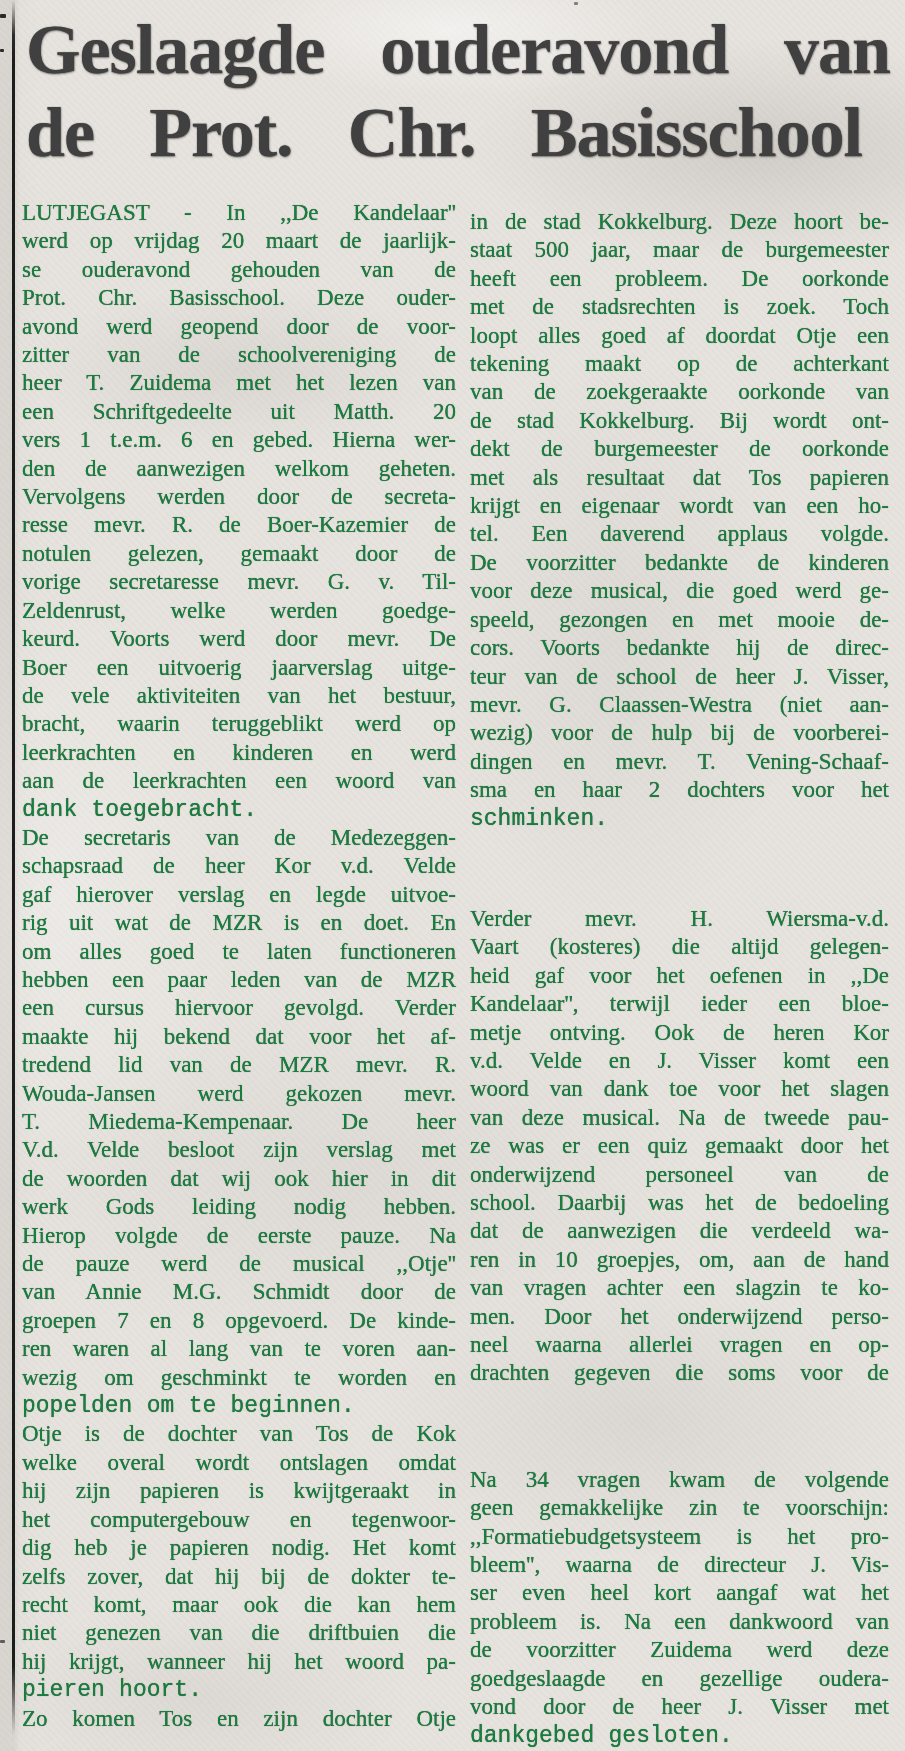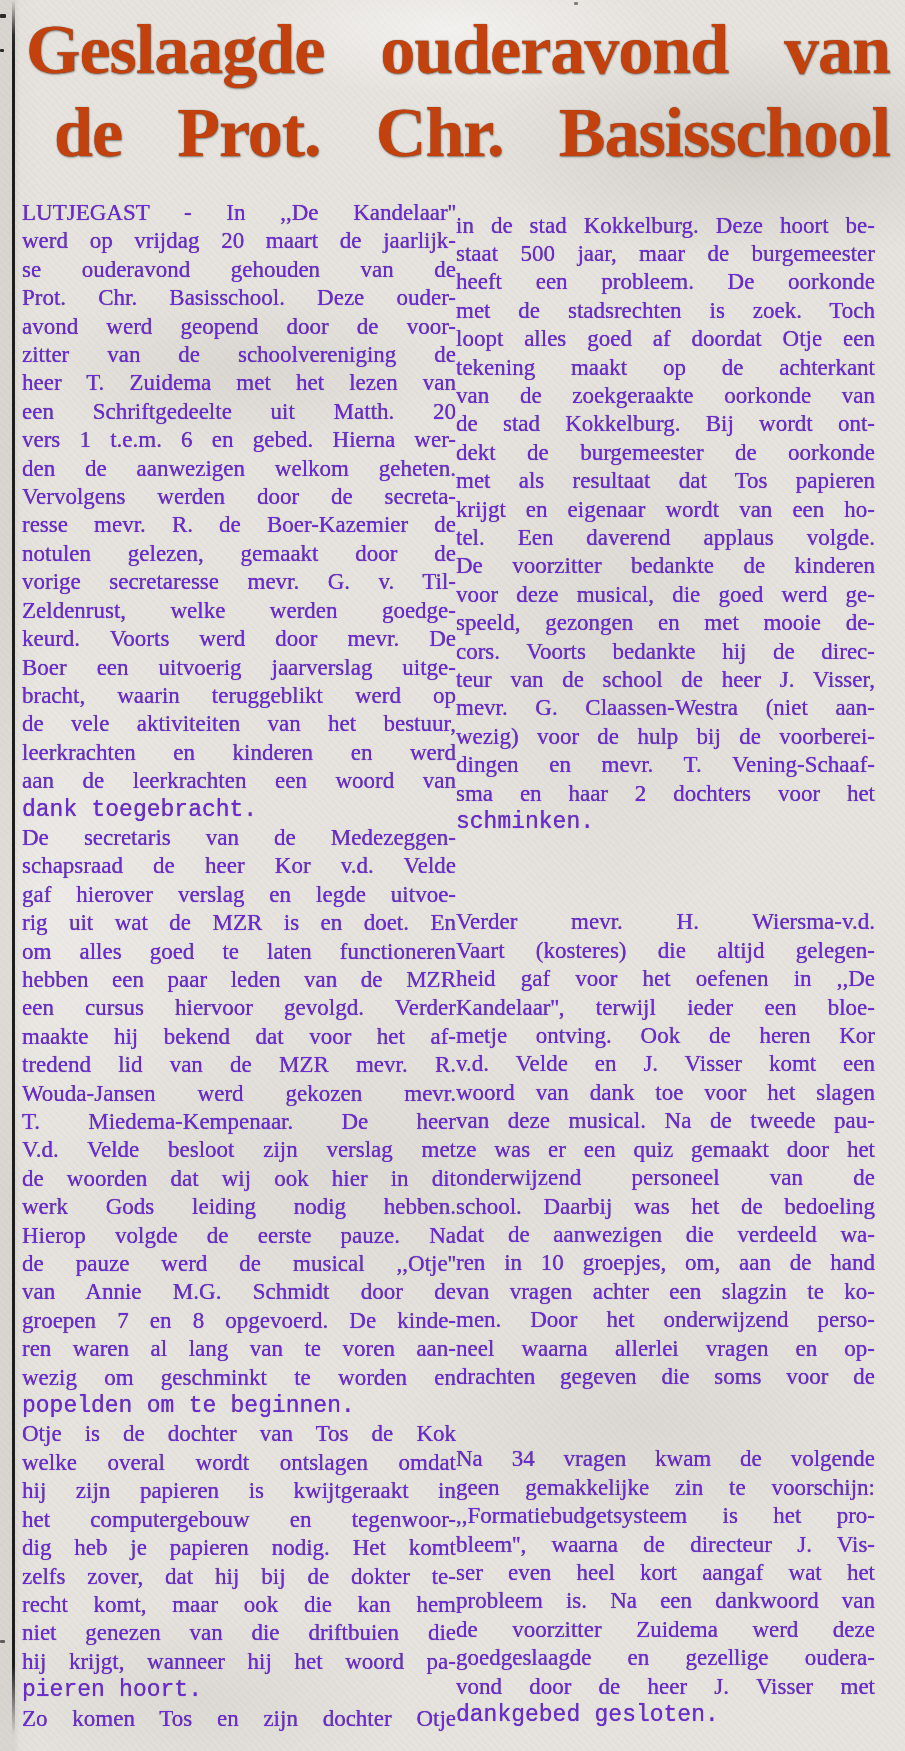--- a/index.html
+++ b/index.html
@@ -57,50 +57,50 @@
   .headline {
     position: absolute;
     top: 8px;
     left: 26px;
     width: 864px;
     margin: 0;
     font-size: 70px;
     line-height: 83px;
     font-weight: bold;
     letter-spacing: -1px;
-    color: #c2410c;
+    color: #404040;
     text-shadow: 0.5px 1px 2px rgba(45,44,42,0.55), 0 0 1px rgba(45,44,42,0.6);
   }
   .hl-line { white-space: nowrap; }
   .hl1 { text-align: justify; text-align-last: justify; }
-  .hl2 { width: 836px; text-align: justify; text-align-last: justify; margin-left: 28px; }
+  .hl2 { width: 836px; text-align: justify; text-align-last: justify; }
 
   .columns {
     position: absolute;
     top: 199px;
     left: 22px;
     display: flex;
-    color: #6d28d9;
-    align-items: center;
+    gap: 14px;
+    color: #15803d;
   }
   .column {
     font-size: 23px;
     line-height: 28.4px;
     text-shadow: 0 0 0.7px rgba(25,24,22,0.75);
   }
   .col-left  { width: 434px; }
   .col-right { width: 419px; padding-top: 9px; }
   .line {
     text-align: justify;
     text-align-last: justify;
     word-spacing: 0.5px;
   }
   .line.last { text-align-last: left; font-family: Liberation Mono, monospace; }
   .col-right .para:nth-child(2) { margin-top: 72px; }
-  .col-right .para:nth-child(3) { margin-top: 54px; }
+  .col-right .para:nth-child(3) { margin-top: 78px; }
 </style>
 </head>
 <body>
 
 <div class="page">
   <div class="texture"></div>
   <div class="rule"></div>
   <div class="edge-mark mark1"></div>
   <div class="edge-mark mark2"></div>
   <div class="edge-mark mark3"></div>
@@ -124,22 +124,22 @@
           <div class="line">een Schriftgedeelte uit Matth. 20</div>
           <div class="line">vers 1 t.e.m. 6 en gebed. Hierna wer-</div>
           <div class="line">den de aanwezigen welkom geheten.</div>
           <div class="line">Vervolgens werden door de secreta-</div>
           <div class="line">resse mevr. R. de Boer-Kazemier de</div>
           <div class="line">notulen gelezen, gemaakt door de</div>
           <div class="line">vorige secretaresse mevr. G. v. Til-</div>
           <div class="line">Zeldenrust, welke werden goedge-</div>
           <div class="line">keurd. Voorts werd door mevr. De</div>
           <div class="line">Boer een uitvoerig jaarverslag uitge-</div>
+          <div class="line">de vele aktiviteiten van het bestuur,</div>
           <div class="line">bracht, waarin teruggeblikt werd op</div>
-          <div class="line">de vele aktiviteiten van het bestuur,</div>
           <div class="line">leerkrachten en kinderen en werd</div>
           <div class="line">aan de leerkrachten een woord van</div>
           <div class="line last">dank toegebracht.</div>
         </div>
         <div class="para">
           <div class="line">De secretaris van de Medezeggen-</div>
           <div class="line">schapsraad de heer Kor v.d. Velde</div>
           <div class="line">gaf hierover verslag en legde uitvoe-</div>
           <div class="line">rig uit wat de MZR is en doet. En</div>
           <div class="line">om alles goed te laten functioneren</div>

